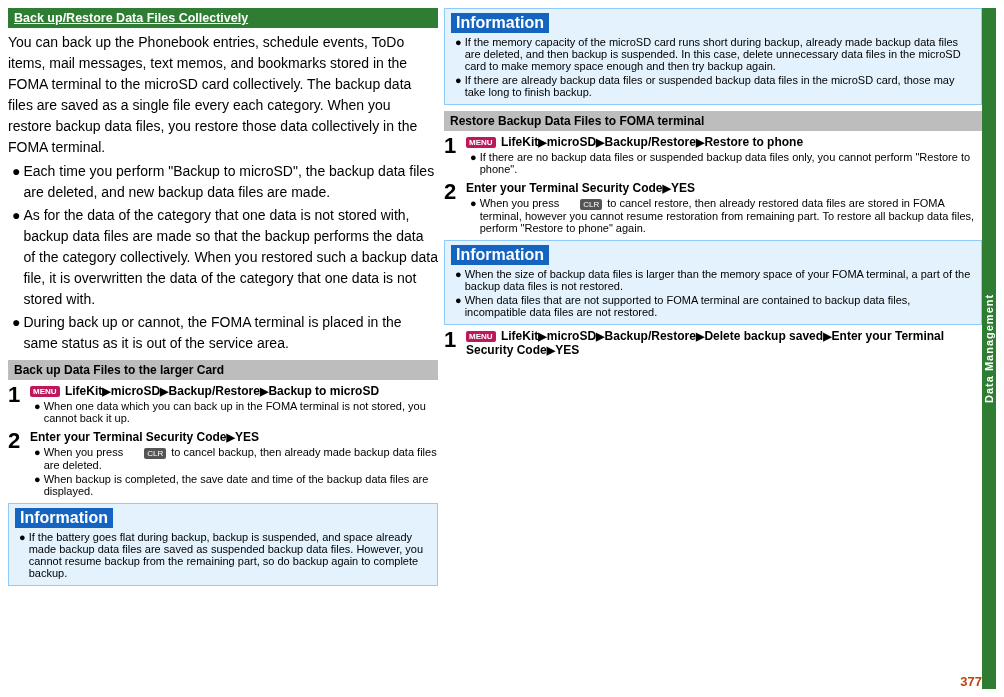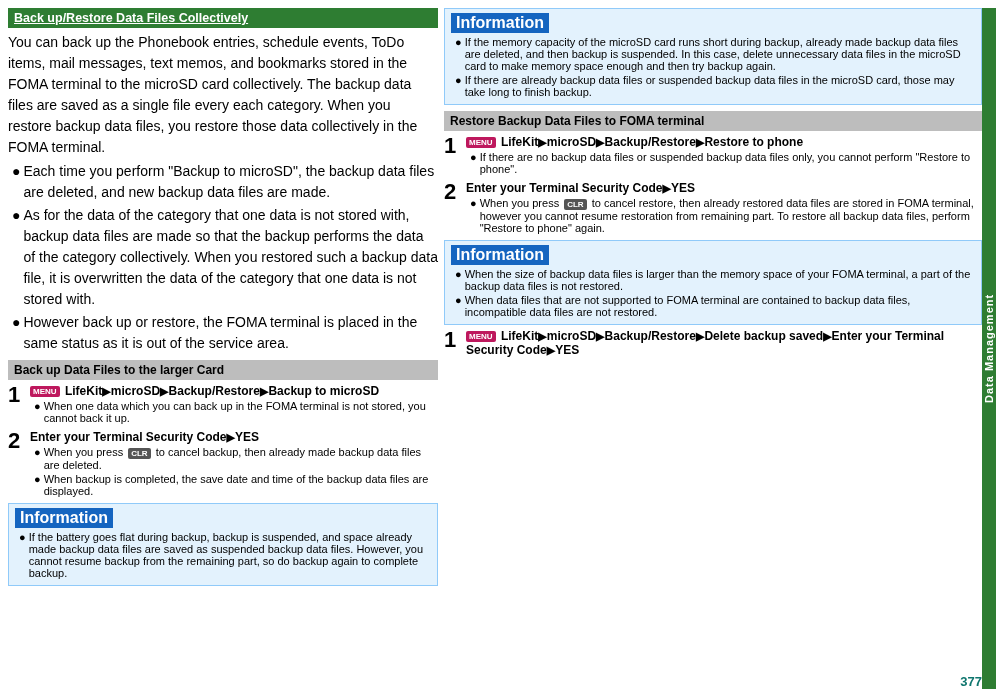--- a/index.html
+++ b/index.html
@@ -121,25 +121,25 @@
       border-radius: 2px;
       margin-right: 2px;
       vertical-align: middle;
     }
 
     .clr-icon {
       display: inline-block;
       background: #555;
       color: white;
       font-size: 8px;
-      font-weight: bold;
+      font-weight: normal;
       padding: 1px 3px;
       border-radius: 2px;
       margin-right: 2px;
-      margin-left: 2px;
+      margin-left: 18px;
       vertical-align: middle;
     }
 
     .arrow {
       font-size: 11px;
       font-weight: bold;
     }
 
     .info-box {
       background: #e3f2fd;
@@ -158,21 +158,21 @@
       display: inline-block;
       margin-bottom: 3px;
     }
 
     .page-number {
       position: absolute;
       bottom: 8px;
       right: 22px;
       font-size: 13px;
       font-weight: bold;
-      color: #0f766e;
+      color: #c2410c;
     }
 
     .columns-wrapper {
       display: flex;
       flex: 1;
     }
   </style>
 </head>
 <body>
 
@@ -188,21 +188,21 @@
         <div class="bullet-item">
           <span class="bullet">●</span>
           <span>Each time you perform "Backup to microSD", the backup data files are deleted, and new backup data files are made.</span>
         </div>
         <div class="bullet-item">
           <span class="bullet">●</span>
           <span>As for the data of the category that one data is not stored with, backup data files are made so that the backup performs the data of the category collectively. When you restored such a backup data file, it is overwritten the data of the category that one data is not stored with.</span>
         </div>
         <div class="bullet-item">
           <span class="bullet">●</span>
-          <span>However back up or restore, the FOMA terminal is placed in the same status as it is out of the service area.</span>
+          <span>During back up or cannot, the FOMA terminal is placed in the same status as it is out of the service area.</span>
         </div>
       </div>
 
       <div class="subsection-header">Back up Data Files to the larger Card</div>
 
       <div class="step">
         <div class="step-number">1</div>
         <div class="step-content">
           <div class="step-title">
             <span class="menu-icon">MENU</span>

